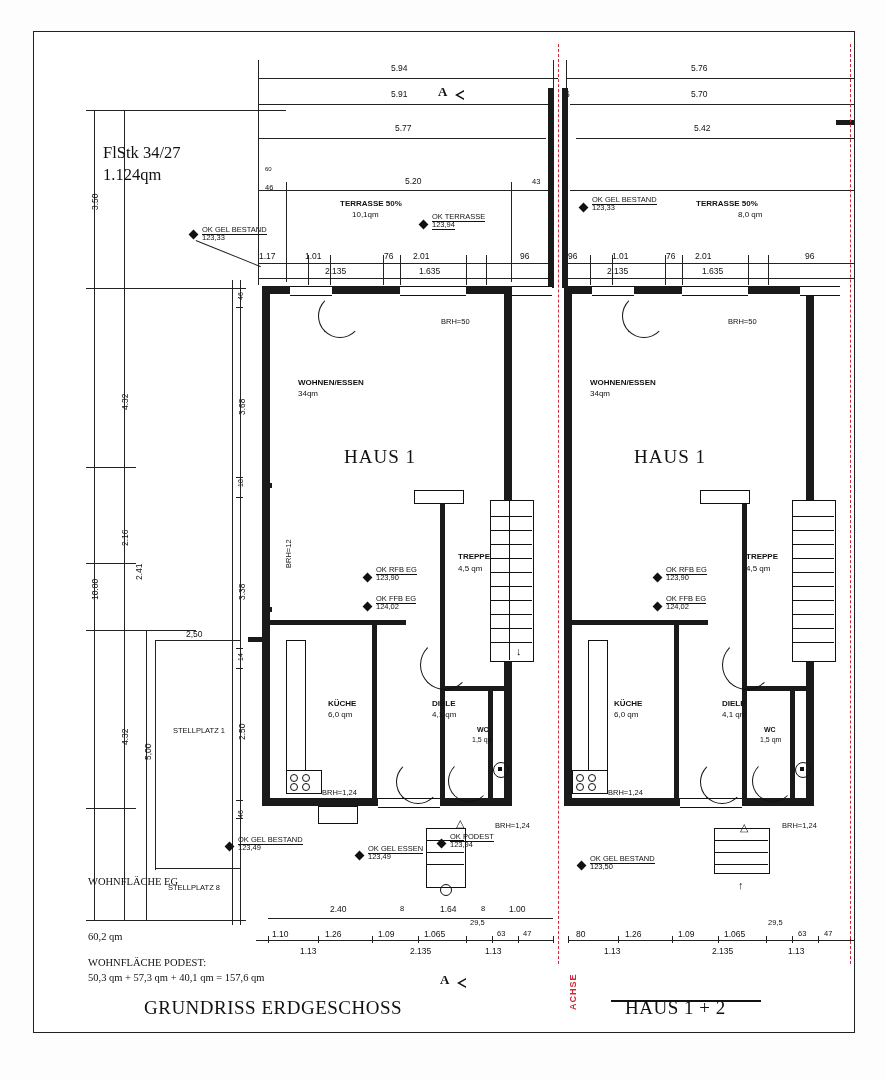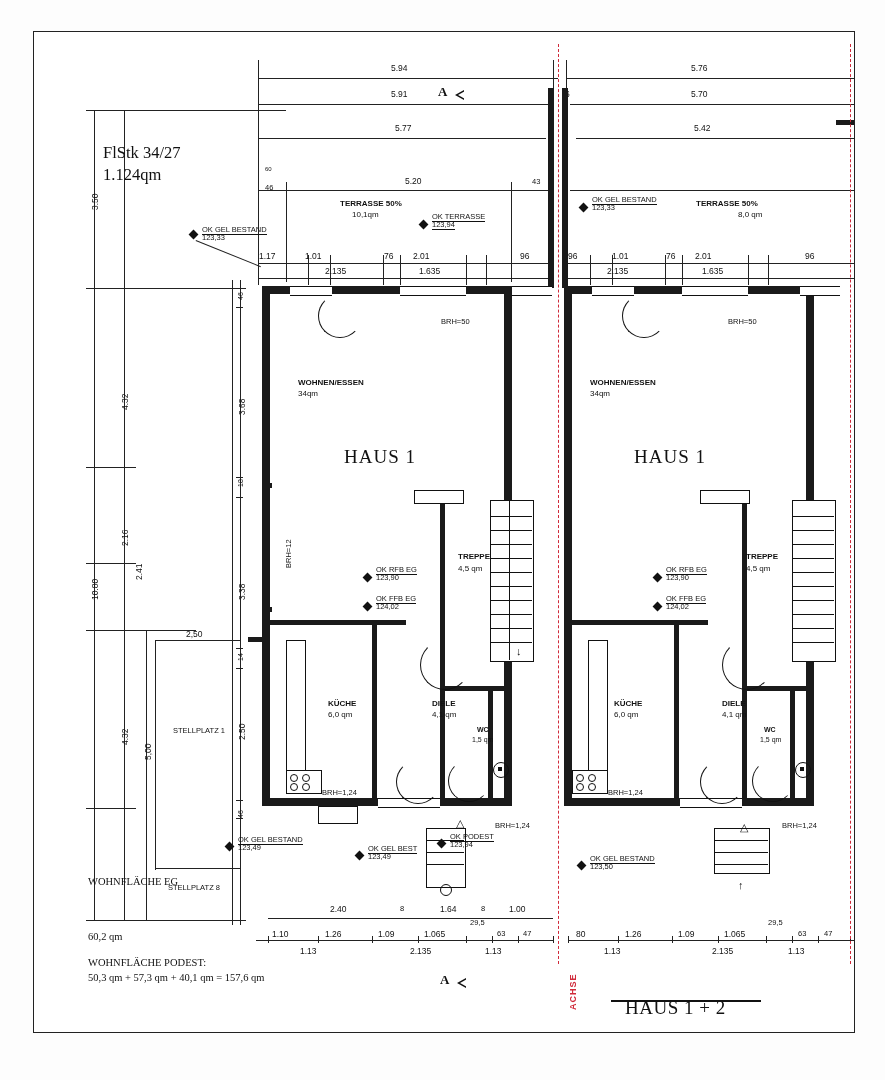--- a/index.html
+++ b/index.html
@@ -342,21 +342,21 @@
   </div>
 
   <div class="diamond" style="left:226px;top:843px;"></div>
   <div class="lvl" style="left:238px;top:836px;">
     <span class="u">OK GEL BESTAND</span><br>
     <span>123,49</span>
   </div>
 
   <div class="diamond" style="left:356px;top:852px;"></div>
   <div class="lvl" style="left:368px;top:845px;">
-    <span class="u">OK GEL BEST</span><br>
+    <span class="u">OK GEL ESSEN</span><br>
     <span>123,49</span>
   </div>
 
   <div class="diamond" style="left:438px;top:840px;"></div>
   <div class="lvl" style="left:450px;top:833px;">
     <span class="u">OK PODEST</span><br>
     <span>123,94</span>
   </div>
 
   <div class="diamond" style="left:578px;top:862px;"></div>
@@ -428,15 +428,16 @@
 
   <div class="secA" style="left:440px;top:972px;">A</div>
   <div class="tri" style="left:457px;top:978px;"></div>
   <div class="trio" style="left:460px;top:978px;"></div>
 
   <div class="wf" style="left:88px;top:876px;">WOHNFLÄCHE EG</div>
   <div class="wf" style="left:88px;top:931px;">60,2 qm</div>
   <div class="wf" style="left:88px;top:957px;">WOHNFLÄCHE PODEST:</div>
   <div class="wf" style="left:88px;top:972px;">50,3 qm + 57,3 qm + 40,1 qm = 157,6 qm</div>
 
+  <div class="title" style="left:144px;top:997px;">GRUNDRISS ERDGESCHOSS</div>
   <div class="title" style="left:625px;top:997px;text-align:center;">HAUS 1 + 2</div>
   <div class="hl" style="left:611px;top:1000px;width:150px;height:2px;background:#111;"></div>
 </div>
 
 </body></html>

